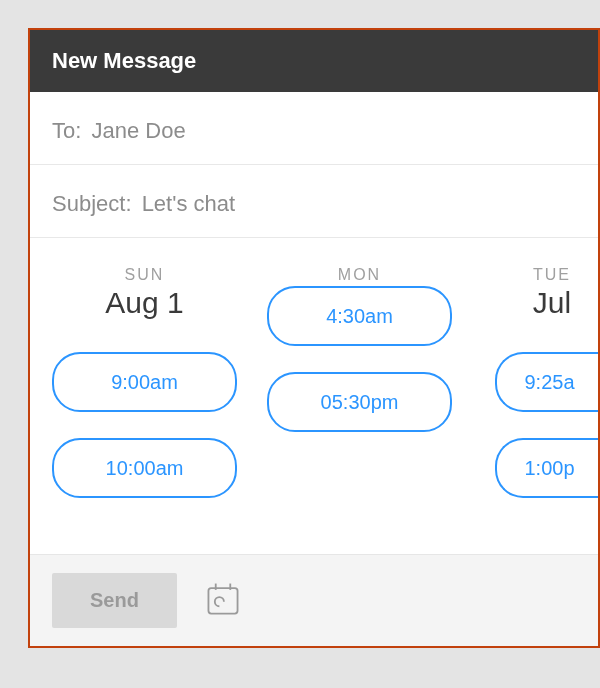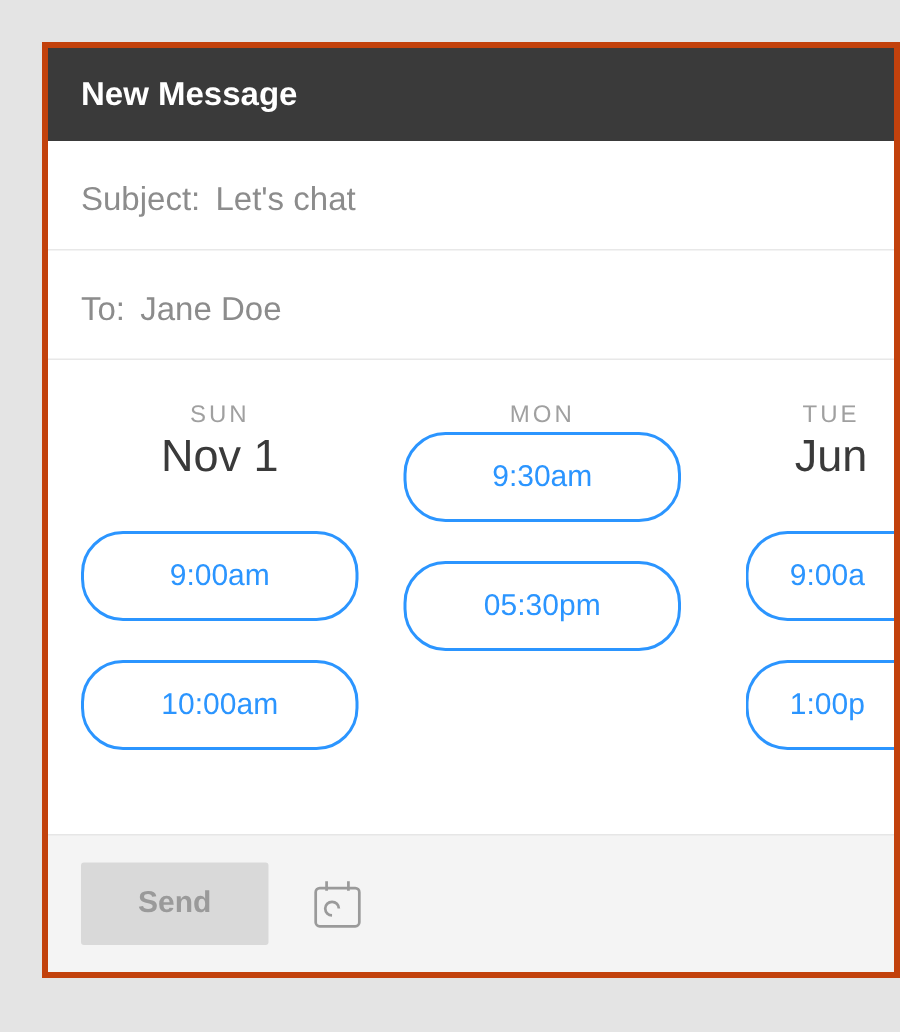--- a/index.html
+++ b/index.html
@@ -11,21 +11,21 @@
       font-family: -apple-system, BlinkMacSystemFont, "Segoe UI", Helvetica, Arial, sans-serif;
       background: #e4e4e4;
       width: 600px;
       height: 688px;
       overflow: hidden;
       padding: 28px 0 0 28px;
     }
     .compose-window {
       background: #ffffff;
       width: 572px;
-      border: 4px solid #c2410c;
+      border: 2px solid #c2410c;
       overflow: hidden;
     }
     .title-bar {
       background: #3a3a3a;
       color: #ffffff;
       font-weight: 700;
       font-size: 22px;
       padding: 18px 22px;
     }
     .field {
@@ -92,21 +92,21 @@
       justify-content: flex-start;
       padding-left: 28px;
       border-right: none;
       border-radius: 28px 0 0 28px;
     }
     .footer {
       background: #f4f4f4;
       border-top: 1px solid #e6e6e6;
       padding: 18px 22px;
       display: flex;
-      align-items: flex-end;
+      align-items: center;
       gap: 22px;
     }
     .send-button {
       background: #d9d9d9;
       color: #9a9a9a;
       border: none;
       font-size: 20px;
       font-weight: 600;
       padding: 16px 38px;
       cursor: pointer;
@@ -129,57 +129,57 @@
 </head>
 <body>
 
 <div class="compose-window">
 
   <div class="title-bar">
     <span>New Message</span>
   </div>
 
   <div class="field">
+    <span class="field-label">To:</span>
+    <span class="field-value">Jane Doe</span>
+  </div>
+
+  <div class="field">
     <span class="field-label">Subject:</span>
     <span class="field-value">Let's chat</span>
   </div>
 
-  <div class="field">
-    <span class="field-label">To:</span>
-    <span class="field-value">Jane Doe</span>
-  </div>
-
   <div class="schedule-area">
 
     <div class="day-column">
       <div class="day-weekday">SUN</div>
-      <div class="day-date">Nov 1</div>
+      <div class="day-date">Aug 1</div>
       <button class="time-slot">
         <span>9:00am</span>
       </button>
       <button class="time-slot">
         <span>10:00am</span>
       </button>
     </div>
 
     <div class="day-column">
       <div class="day-weekday">MON</div>
       <button class="time-slot">
-        <span>9:30am</span>
+        <span>4:30am</span>
       </button>
       <button class="time-slot">
         <span>05:30pm</span>
       </button>
     </div>
 
     <div class="day-column">
       <div class="day-weekday">TUE</div>
-      <div class="day-date">Jun</div>
+      <div class="day-date">Jul</div>
       <button class="time-slot cut">
-        <span>9:00a</span>
+        <span>9:25a</span>
       </button>
       <button class="time-slot cut">
         <span>1:00p</span>
       </button>
     </div>
 
   </div>
 
   <div class="footer">
     <button class="send-button">

